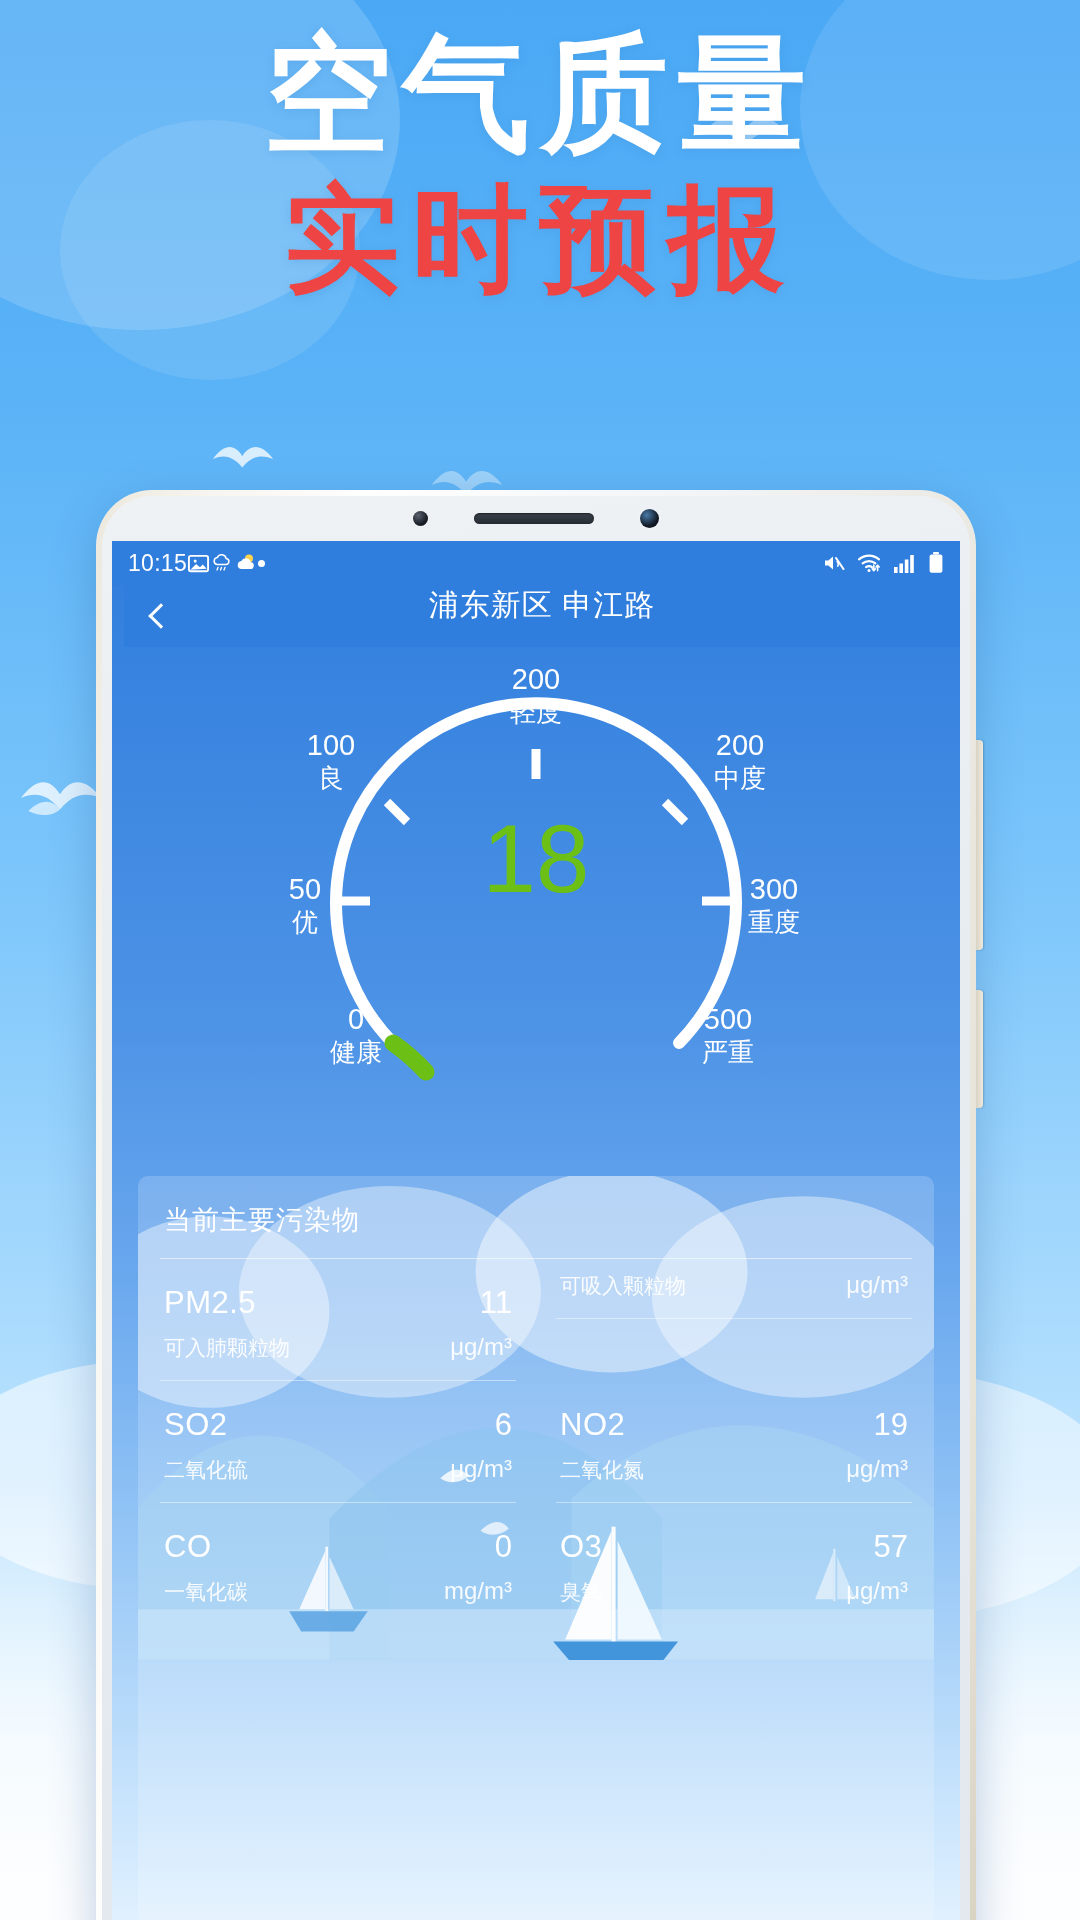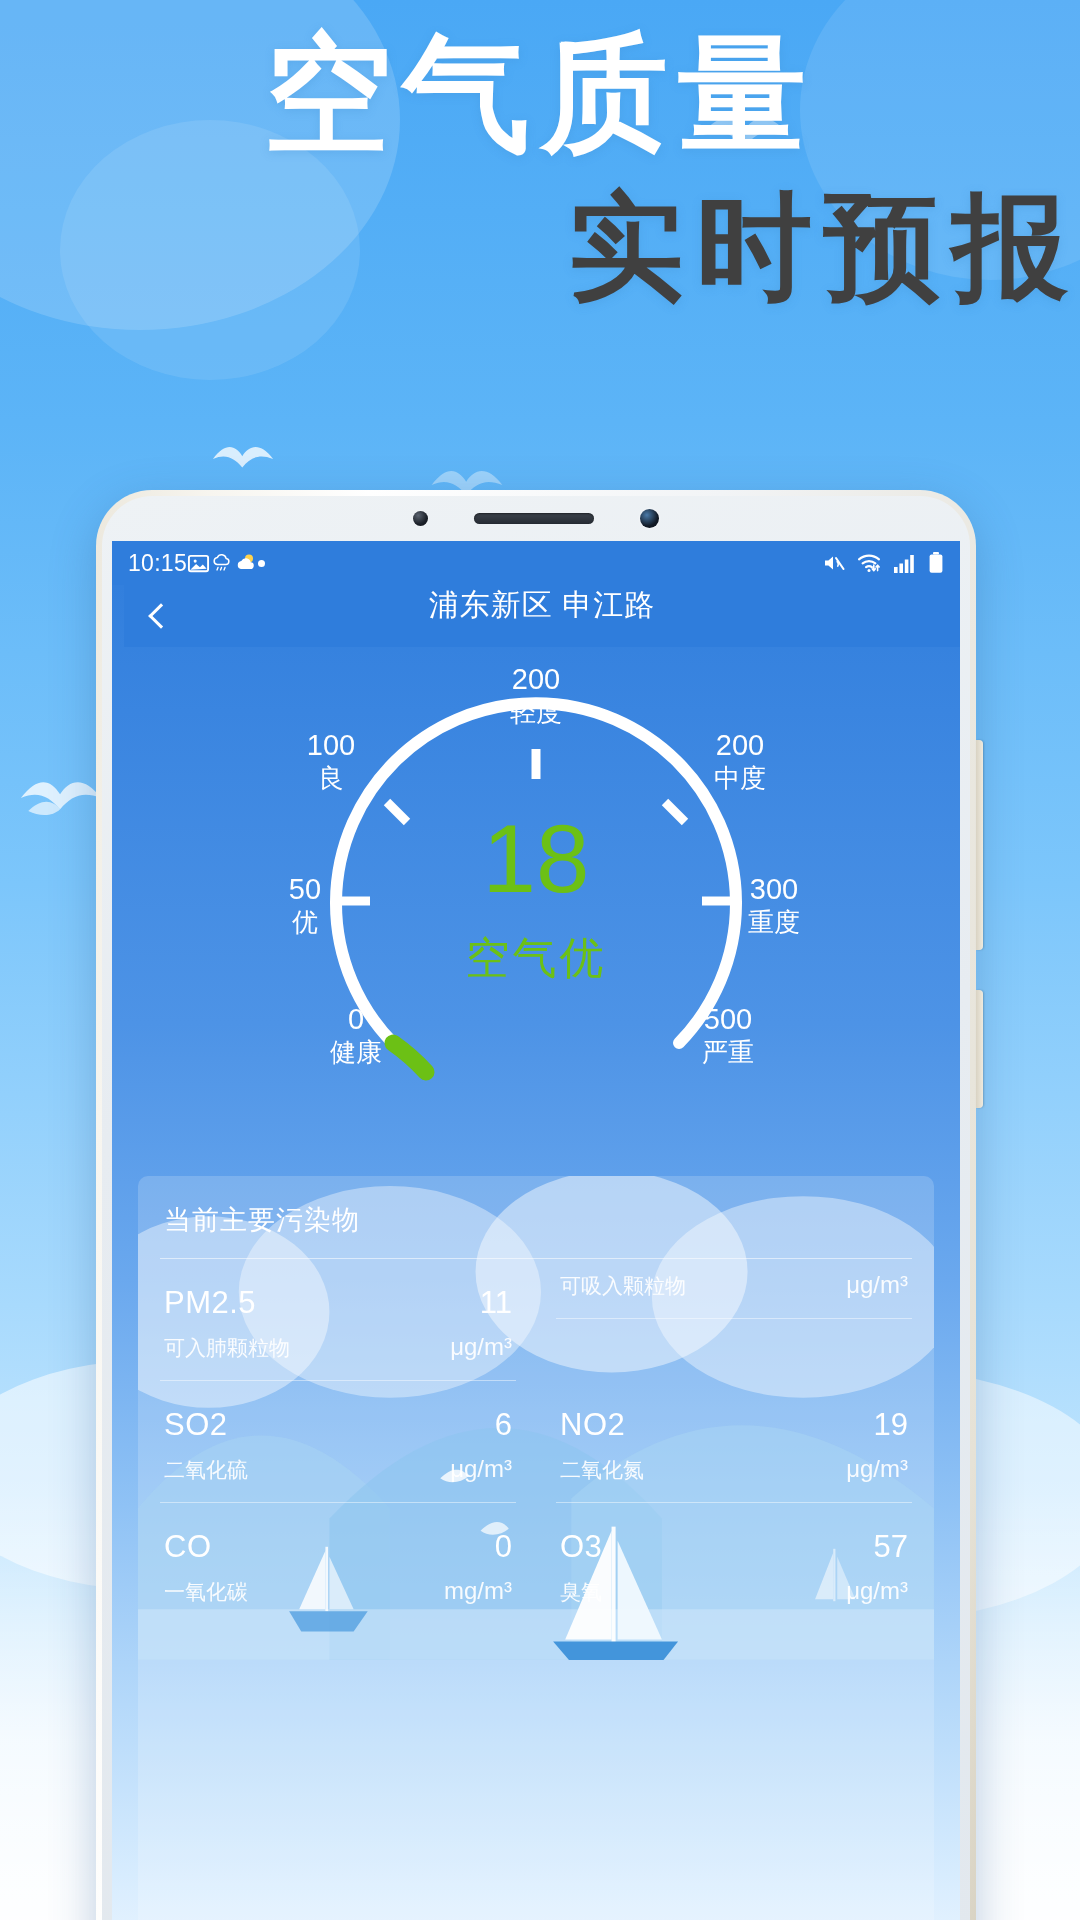--- a/index.html
+++ b/index.html
@@ -27,22 +27,22 @@
 
   
   .banner{position:absolute;left:0;right:0;top:18px;text-align:center;z-index:6;}
   .banner-l1{
     font-family:"DejaVu Serif","Liberation Serif",serif;
     font-size:128px;line-height:1.18;color:#ffffff;font-weight:bold;
     letter-spacing:10px;text-shadow:0 2px 10px rgba(60,140,210,.28);
   }
   .banner-l2{
     font-family:"DejaVu Serif","Liberation Serif",serif;
-    font-size:116px;line-height:1.2;color:#404040;font-weight:bold;
-    letter-spacing:12px;margin-top:8px;text-shadow:0 2px 10px rgba(60,140,210,.28);text-align:right;
+    font-size:116px;line-height:1.2;color:#ef4444;font-weight:bold;
+    letter-spacing:12px;text-shadow:0 2px 10px rgba(60,140,210,.28);
   }
 
   
   .phone{
     position:absolute;left:96px;top:490px;width:880px;height:1470px;
     border-radius:56px 56px 0 0;
     background:linear-gradient(100deg,#ece8dd 0%,#f7f5ef 10%,#ffffff 24%,#f2f4f6 55%,#e6e2d6 92%,#d8d2c2 100%);
     box-shadow:0 14px 46px rgba(40,90,150,.30);
     padding:6px 6px 0 6px;box-sizing:border-box;z-index:5;
   }
@@ -234,21 +234,20 @@
             <g stroke="#ffffff" stroke-width="9" stroke-linecap="butt">
               <line x1="86" y1="240" x2="114" y2="240"></line>
               <line x1="131" y1="141" x2="151" y2="161"></line>
               <line x1="280" y1="88" x2="280" y2="118"></line>
               <line x1="409" y1="141" x2="429" y2="161"></line>
               <line x1="446" y1="240" x2="474" y2="240"></line>
             </g>
           </svg>
 
           <div class="g-num">18</div>
-          <div class="g-cat">空气优</div>
 
           <div class="lbl" style="left:40px;top:342px;width:120px;">
             <span class="v">0</span>
             <span class="n">健康</span>
           </div>
           <div class="lbl" style="left:-6px;top:212px;width:110px;">
             <span class="v">50</span>
             <span class="n">优</span>
           </div>
           <div class="lbl" style="left:15px;top:68px;width:120px;">

